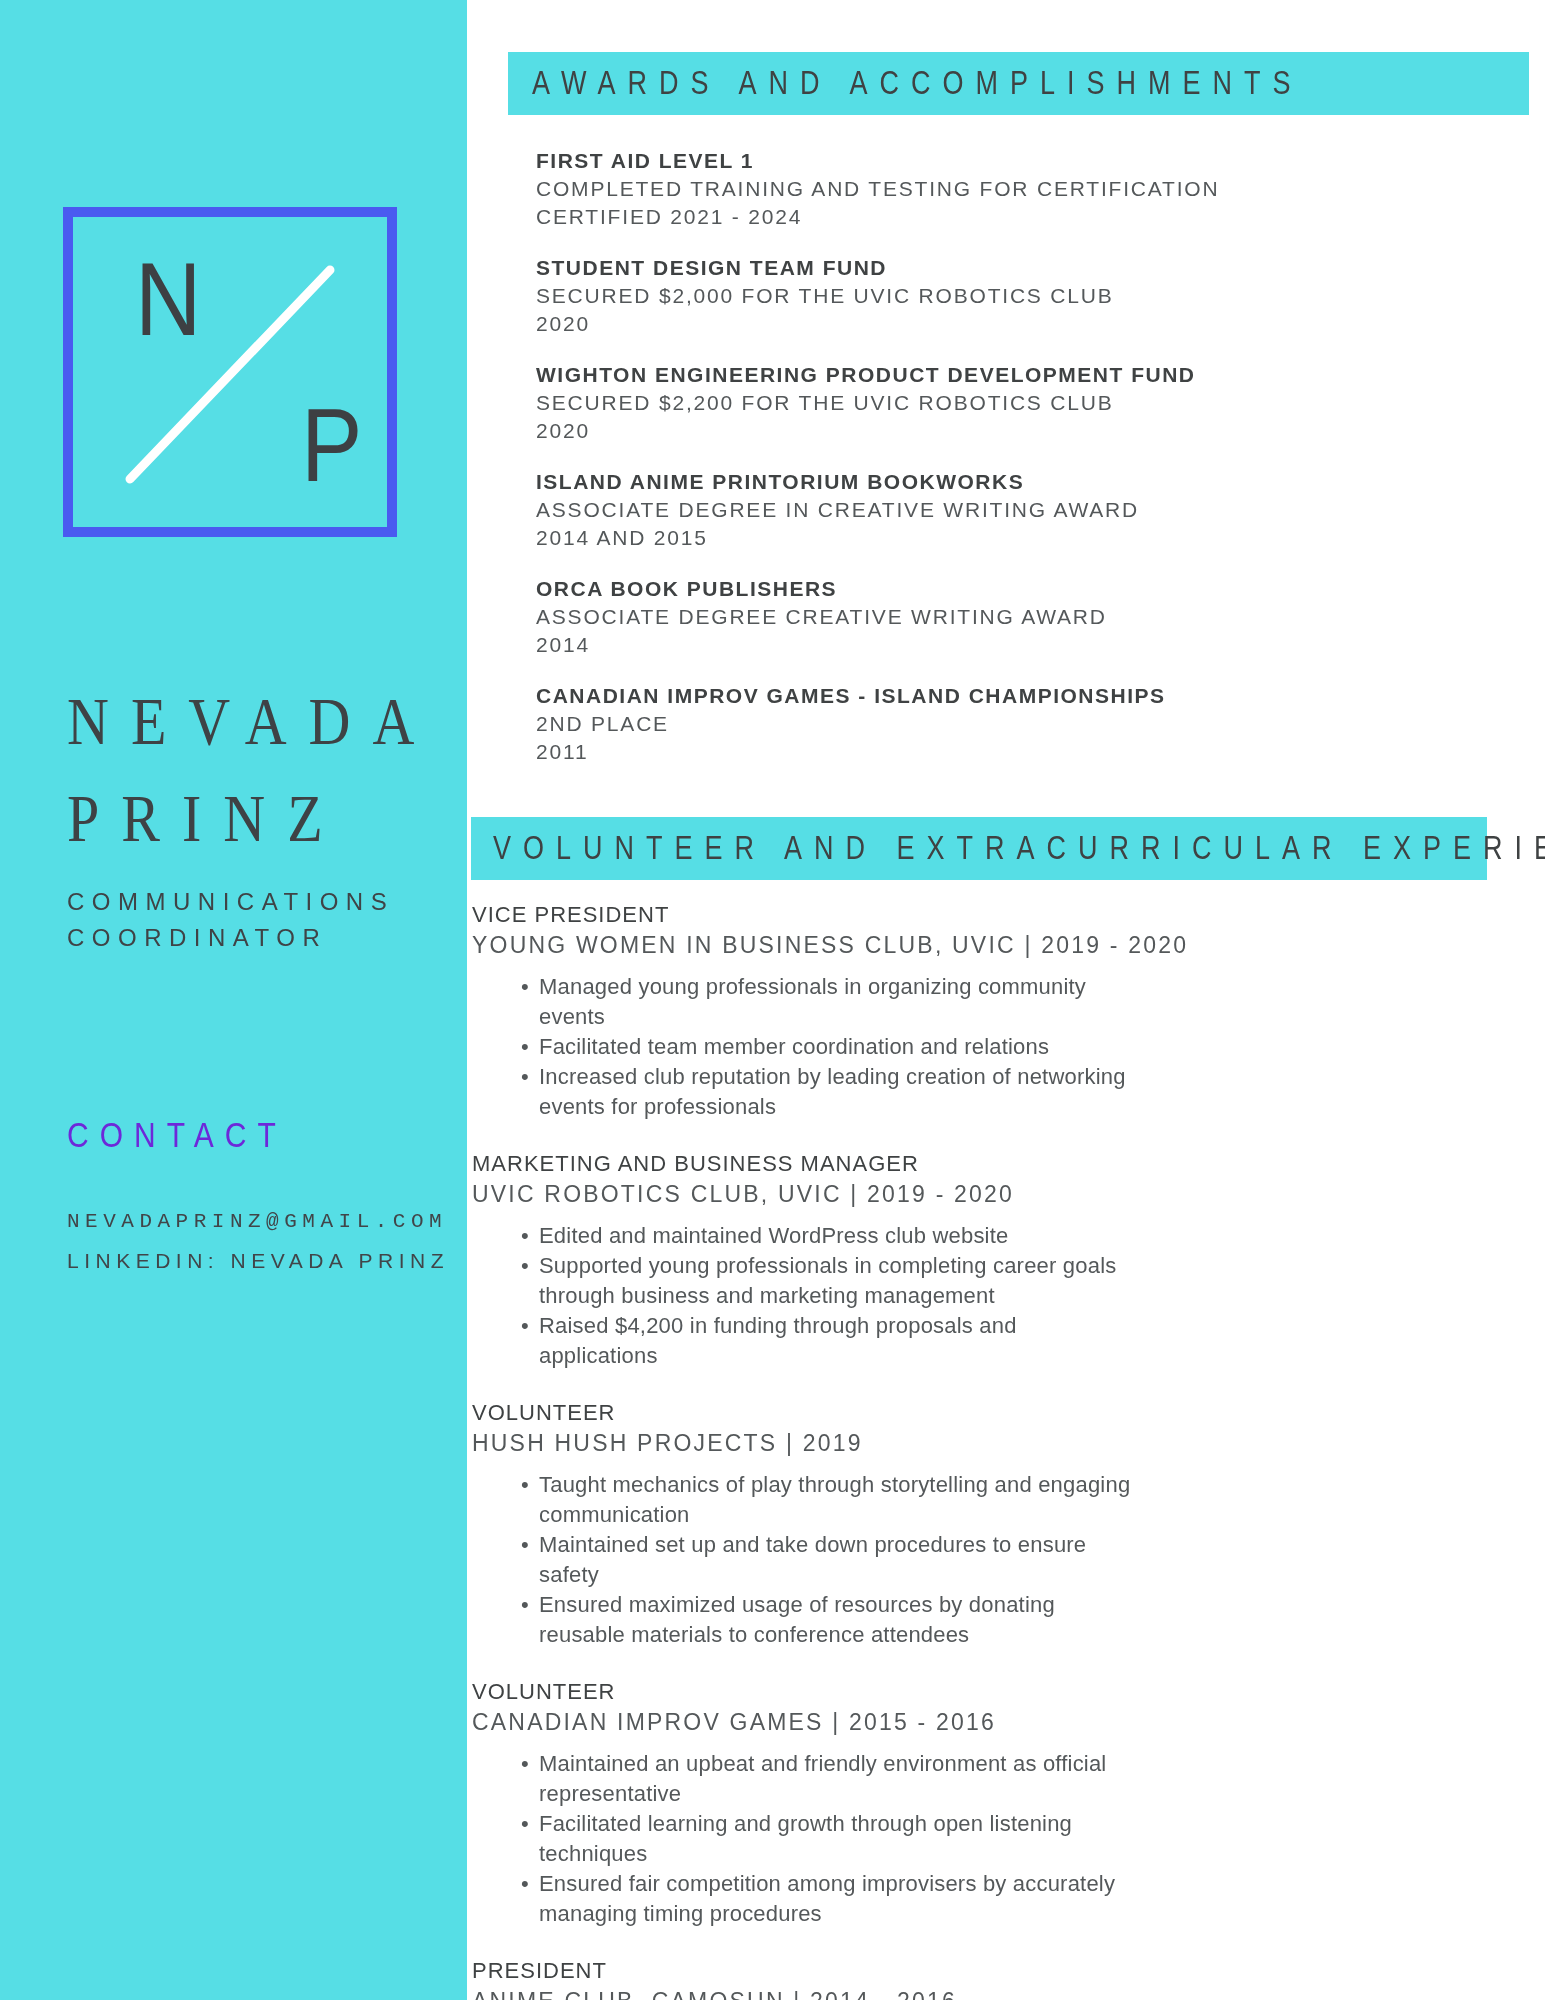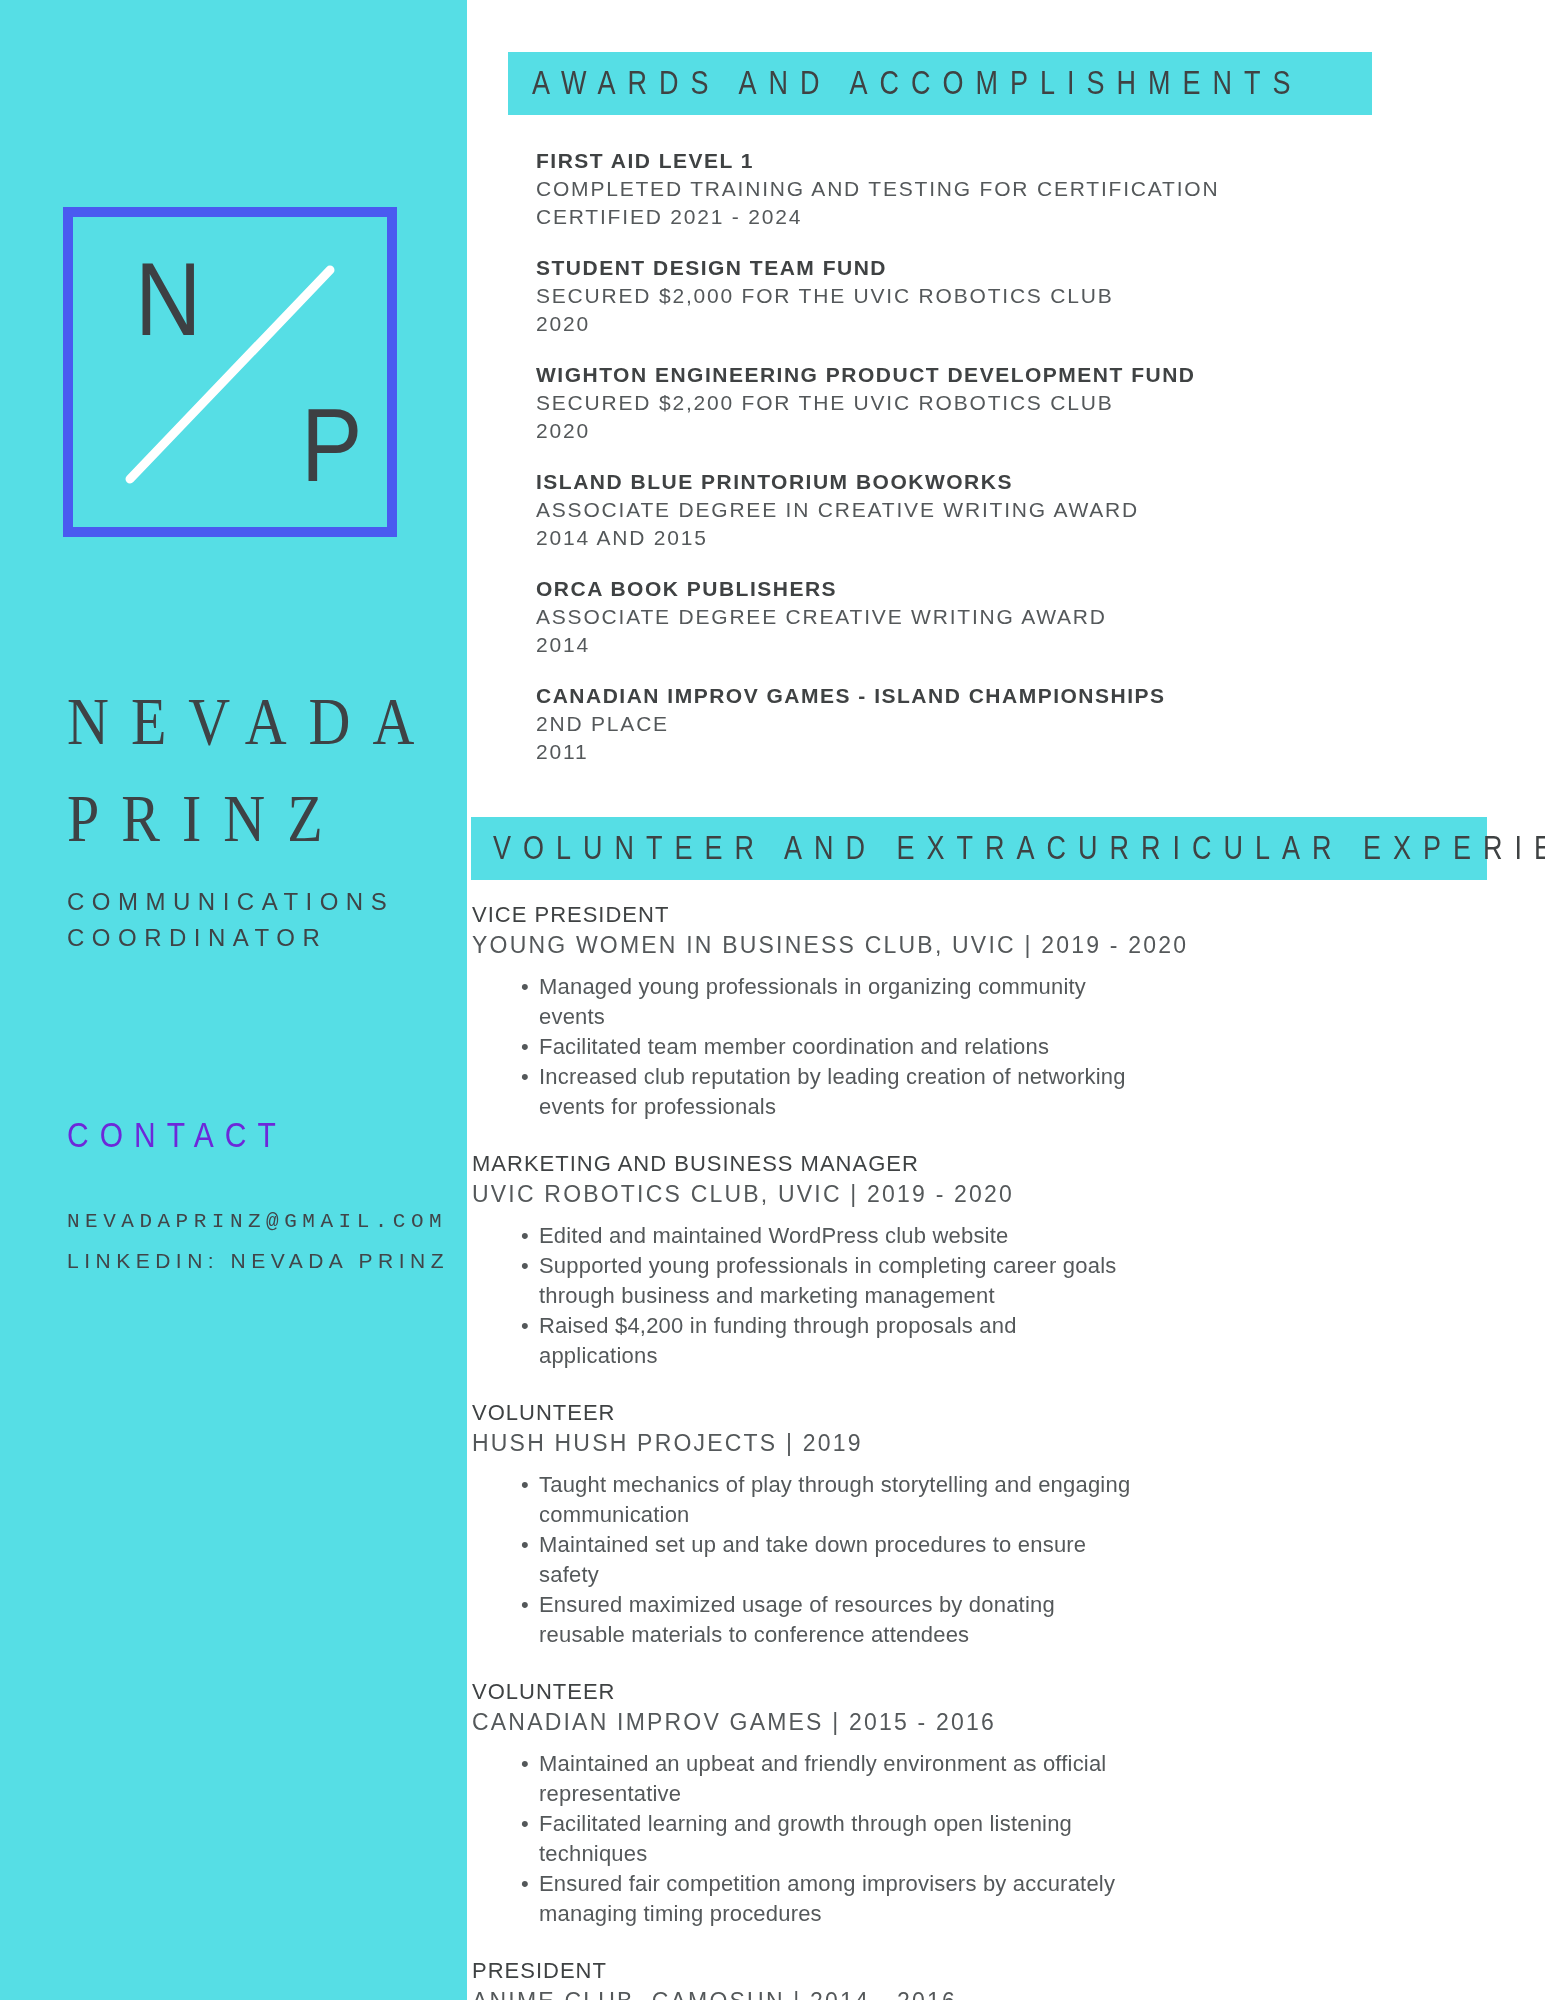--- a/index.html
+++ b/index.html
@@ -22,21 +22,21 @@
     letter-spacing:7.5px;line-height:36px;white-space:nowrap;}
   .contact-h{position:absolute;left:67px;top:1118px;font-size:30px;font-weight:500;color:#6d28d9;
     letter-spacing:11px;}
   .contact-line{position:absolute;left:67px;font-size:21px;color:#414549;letter-spacing:5.5px;white-space:nowrap;}
   .contact-line.email{top:1210px;font-family:Liberation Mono, monospace;}
   .contact-line.linkedin{top:1249px;}
   
   .section-bar{position:absolute;height:63px;background:#56dee5;display:flex;align-items:center;}
   .section-bar .bar-text{font-size:27px;font-weight:500;color:#3f4243;letter-spacing:12px;
     white-space:nowrap;display:inline-block;transform:scaleY(1.22);transform-origin:left center;}
-  .awards-bar{left:508px;top:52px;width:864px;padding-left:24px;box-sizing:border-box;}
+  .awards-bar{left:508px;top:52px;width:1021px;padding-left:24px;box-sizing:border-box;}
   .volunteer-bar{left:471px;top:817px;width:1016px;padding-left:22px;box-sizing:border-box;}
   
   .awards-list{position:absolute;left:536px;top:147px;width:720px;}
   .award-item{margin-bottom:23px;}
   .award-title{font-size:21px;font-weight:bold;color:#3f4243;letter-spacing:1.5px;line-height:28px;white-space:nowrap;}
   .award-line{font-size:21px;color:#54585a;letter-spacing:1.8px;line-height:28px;white-space:nowrap;}
   
   .vol-list{position:absolute;left:472px;top:900px;width:700px;}
   .vol-item{margin-bottom:27px;}
   .vol-title{font-size:22px;font-weight:normal;color:#3f4243;letter-spacing:1px;line-height:30px;white-space:nowrap;}
@@ -90,21 +90,21 @@
         <div class="award-title">STUDENT DESIGN TEAM FUND</div>
         <div class="award-line">SECURED $2,000 FOR THE UVIC ROBOTICS CLUB</div>
         <div class="award-line">2020</div>
       </div>
       <div class="award-item">
         <div class="award-title">WIGHTON ENGINEERING PRODUCT DEVELOPMENT FUND</div>
         <div class="award-line">SECURED $2,200 FOR THE UVIC ROBOTICS CLUB</div>
         <div class="award-line">2020</div>
       </div>
       <div class="award-item">
-        <div class="award-title">ISLAND BLUE PRINTORIUM BOOKWORKS</div>
+        <div class="award-title">ISLAND ANIME PRINTORIUM BOOKWORKS</div>
         <div class="award-line">ASSOCIATE DEGREE IN CREATIVE WRITING AWARD</div>
         <div class="award-line">2014 AND 2015</div>
       </div>
       <div class="award-item">
         <div class="award-title">ORCA BOOK PUBLISHERS</div>
         <div class="award-line">ASSOCIATE DEGREE CREATIVE WRITING AWARD</div>
         <div class="award-line">2014</div>
       </div>
       <div class="award-item">
         <div class="award-title">CANADIAN IMPROV GAMES - ISLAND CHAMPIONSHIPS</div>

